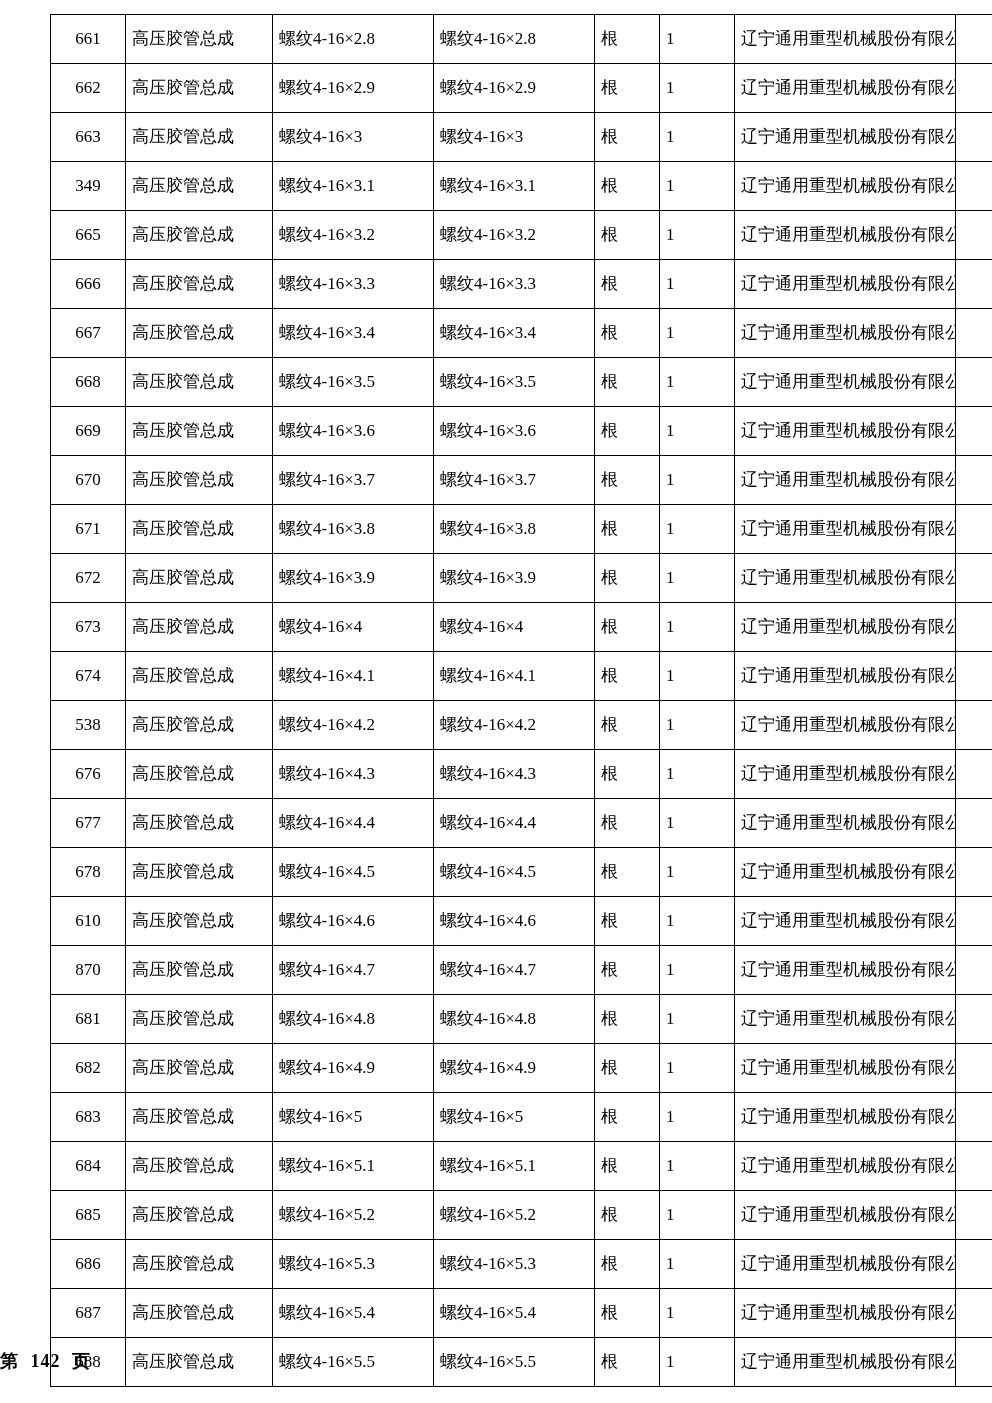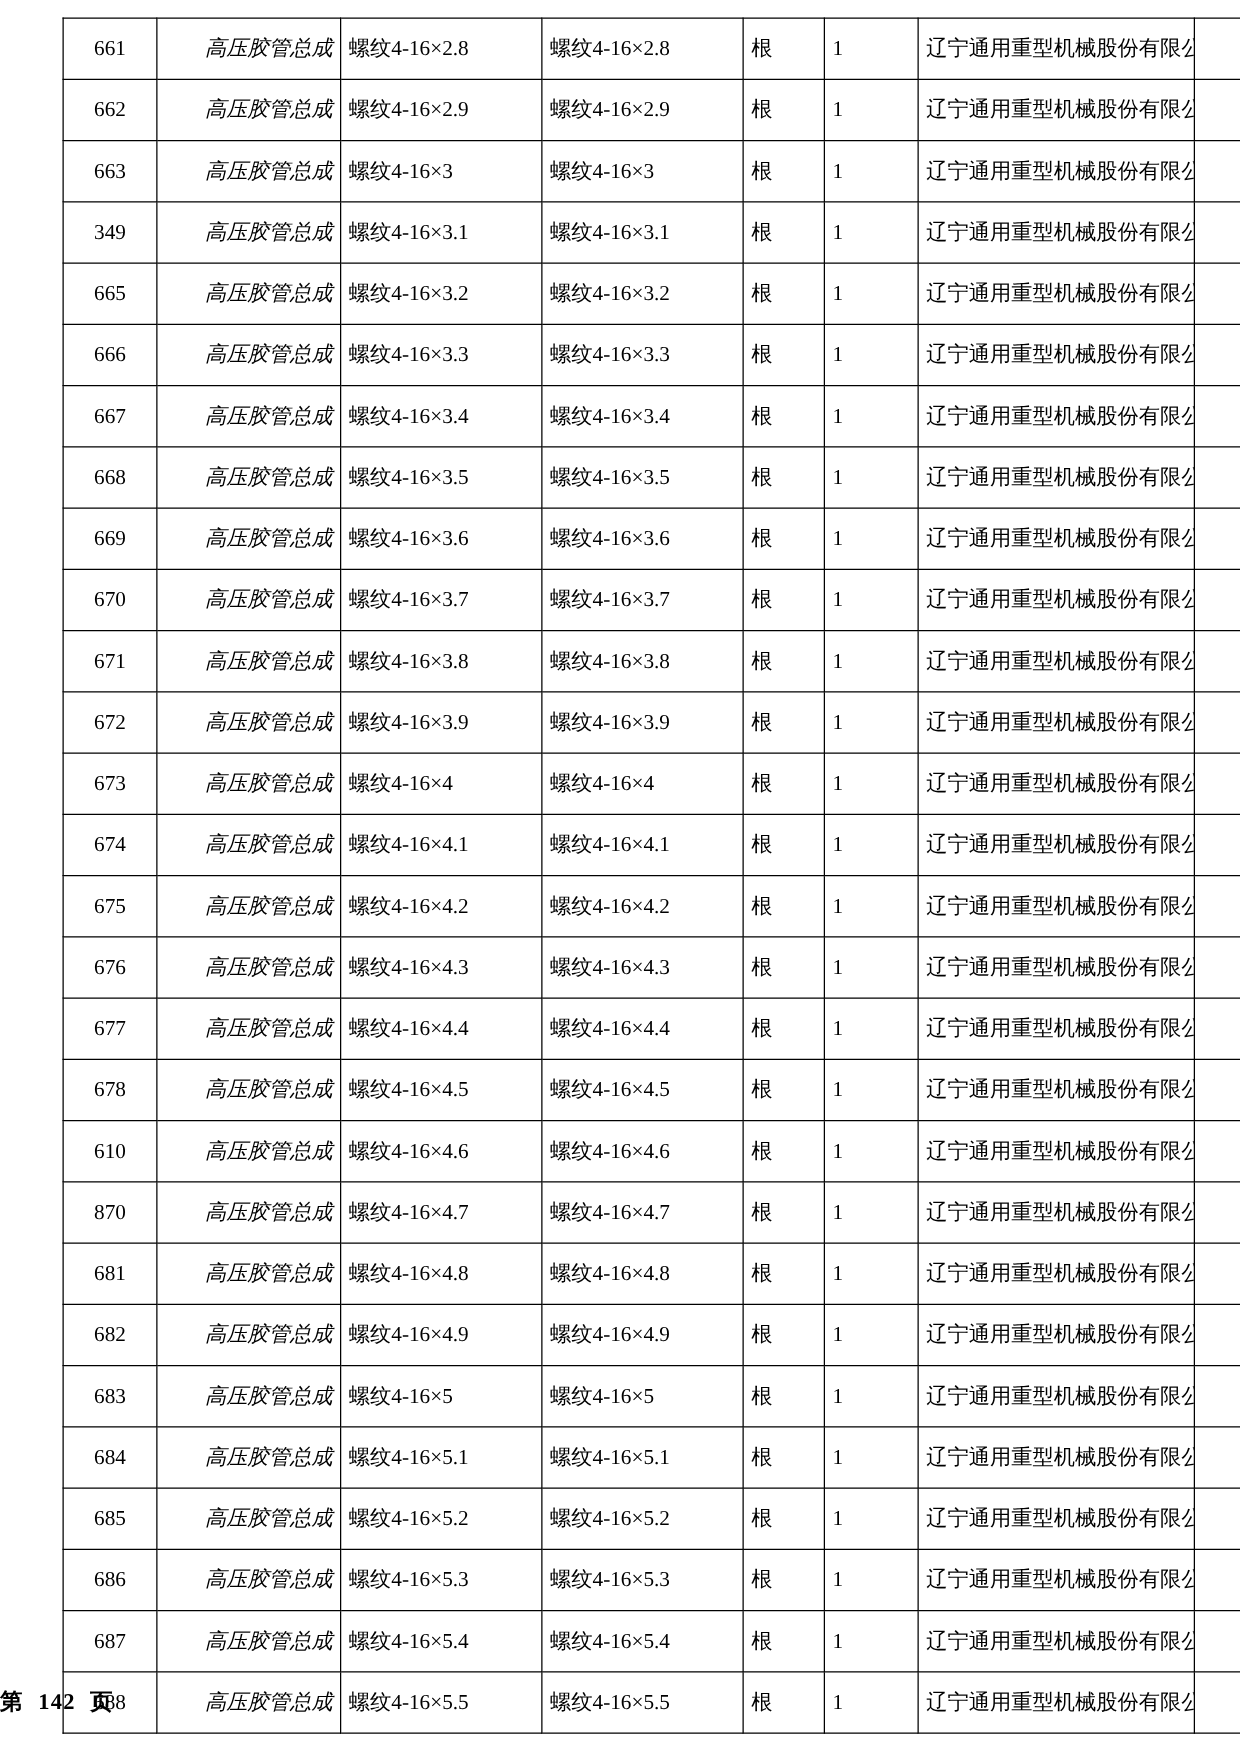--- a/index.html
+++ b/index.html
@@ -30,21 +30,21 @@
     border: 1px solid #000000;
     height: 48px;
     padding: 0 6px;
     font-size: 17px;
     line-height: 1.25;
     vertical-align: middle;
     overflow: hidden;
     white-space: nowrap;
   }
   td.c-idx      { width: 62px;  text-align: center; }
-  td.c-name     { width: 134px; text-align: right; padding-left: 10px; font-style: italic; }
+  td.c-name     { width: 134px; text-align: left; padding-left: 10px; }
   td.c-spec     { width: 148px; text-align: left; padding-left: 8px; }
   td.c-model    { width: 148px; text-align: left; padding-left: 8px; }
   td.c-unit     { width: 52px;  text-align: left; padding-left: 8px; }
   td.c-qty      { width: 62px;  text-align: left; vertical-align: bottom; padding-left: 8px; font-size: 14px; padding-bottom: 2px; }
   td.c-maker    { width: 208px; text-align: center; font-size: 16px; white-space: normal; line-height: 1.35; }
   td.c-price    { width: 78px;  text-align: right; padding-right: 10px; }
   .footer {
     position: absolute;
     left: 0;
     right: 0;
@@ -197,21 +197,21 @@
           <td class="c-idx">674</td>
           <td class="c-name">高压胶管总成</td>
           <td class="c-spec">螺纹4-16×4.1</td>
           <td class="c-model">螺纹4-16×4.1</td>
           <td class="c-unit">根</td>
           <td class="c-qty">1</td>
           <td class="c-maker">辽宁通用重型机械股份有限公司</td>
           <td class="c-price">273.14</td>
         </tr>
         <tr>
-          <td class="c-idx">675</td>
+          <td class="c-idx">538</td>
           <td class="c-name">高压胶管总成</td>
           <td class="c-spec">螺纹4-16×4.2</td>
           <td class="c-model">螺纹4-16×4.2</td>
           <td class="c-unit">根</td>
           <td class="c-qty">1</td>
           <td class="c-maker">辽宁通用重型机械股份有限公司</td>
           <td class="c-price">278.45</td>
         </tr>
         <tr>
           <td class="c-idx">676</td>

